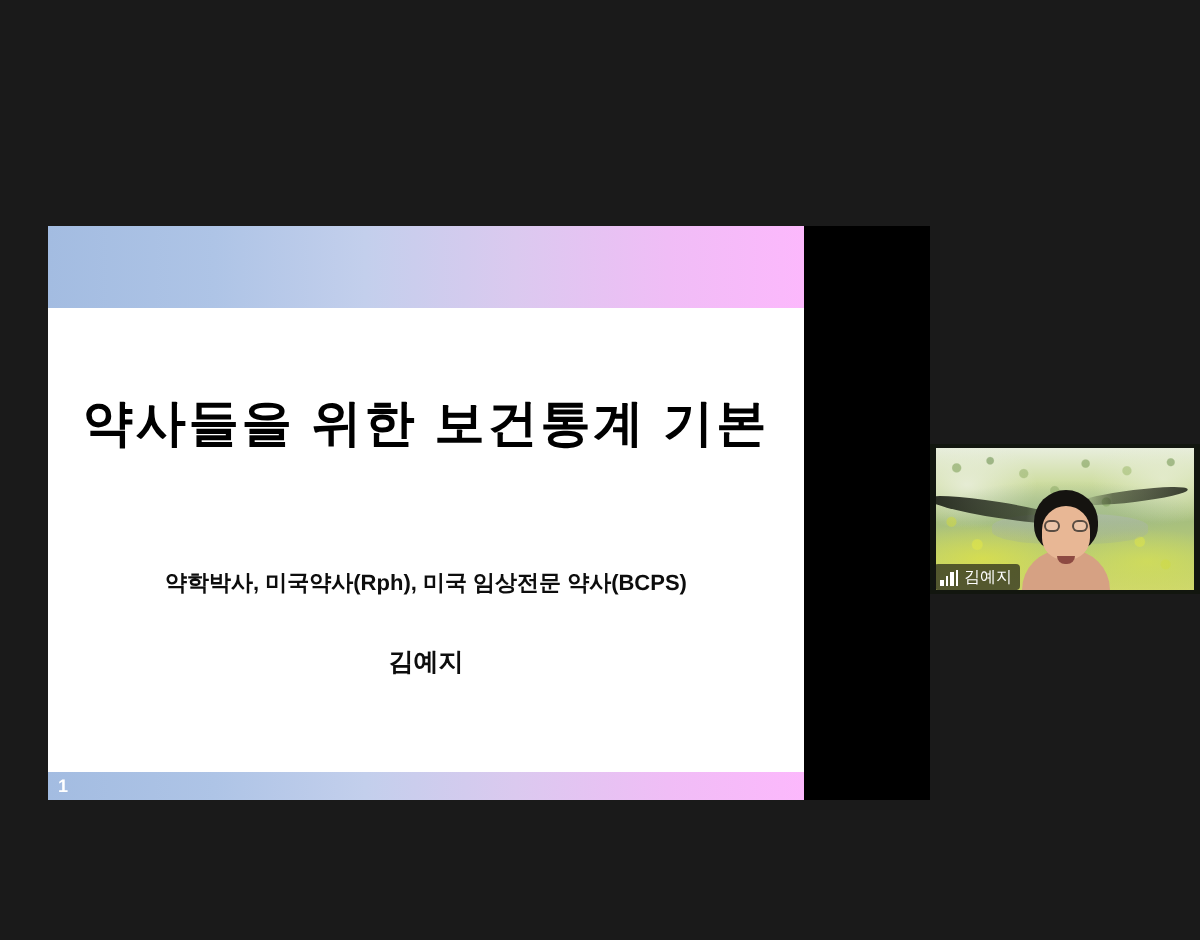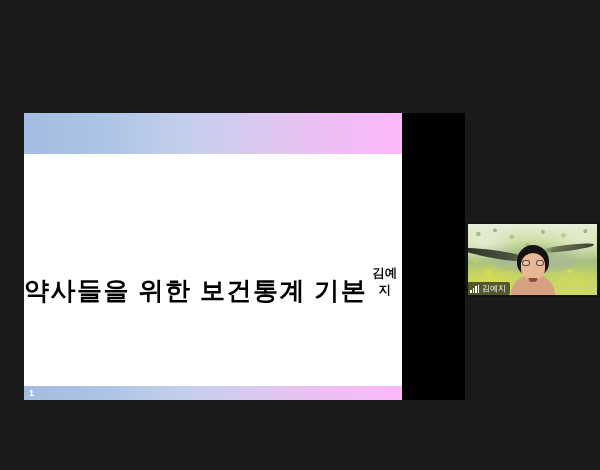--- a/index.html
+++ b/index.html
@@ -69,21 +69,21 @@
     z-index: 2;
   }
 
   #slide-body {
     position: absolute;
     left: 0;
     top: 41px;
     right: 0;
     bottom: 14px;
     display: flex;
-    flex-direction: row;
+    flex-direction: column;
     align-items: center;
   }
 
   #slide-title {
     margin-top: 41px;
     font-size: 25px;
     font-weight: 700;
     color: #000000;
     letter-spacing: 1.5px;
     text-align: center;
@@ -297,20 +297,21 @@
 <div id="meeting-stage">
 
   <div id="screen-share-region">
 
     <div id="slide">
 
       <div class="slide-band top"></div>
 
       <div id="slide-body">
         <div id="slide-title">약사들을 위한 보건통계 기본</div>
+        <div id="slide-credentials">약학박사, 미국약사(Rph), 미국 임상전문 약사(BCPS)</div>
         <div id="slide-presenter">김예지</div>
       </div>
 
       <div class="slide-band bottom"></div>
       <div id="slide-number">1</div>
     </div>
 
   </div>
 
   <div id="participant-tile">

